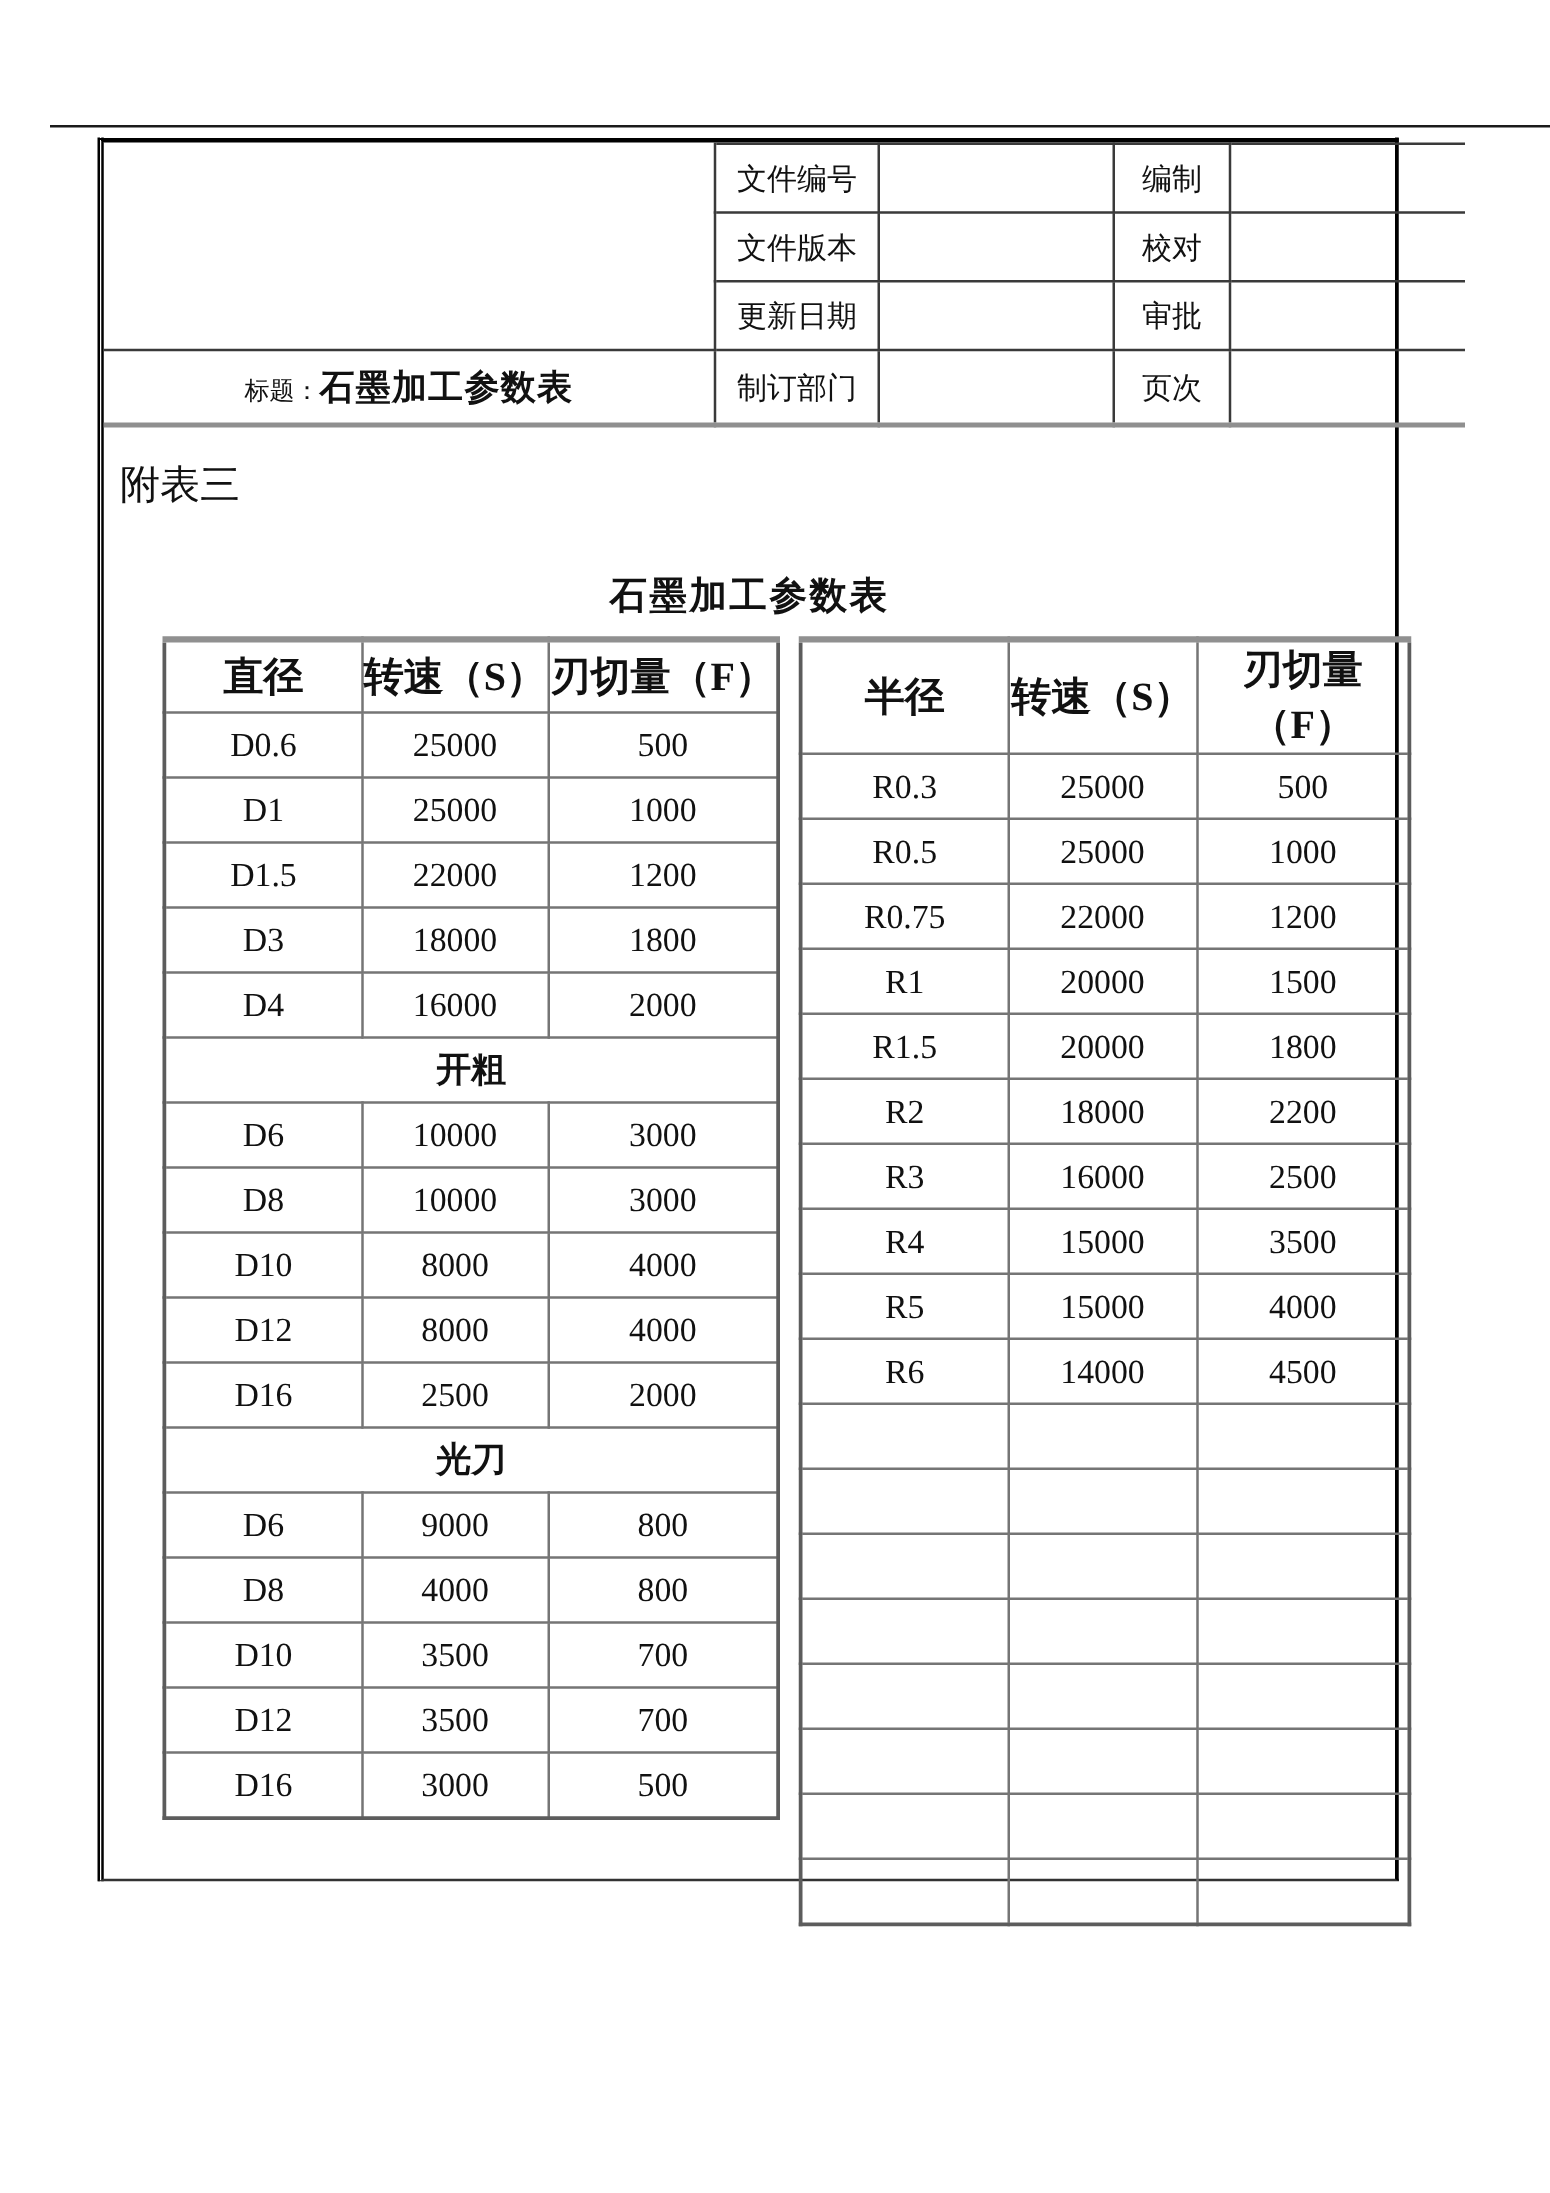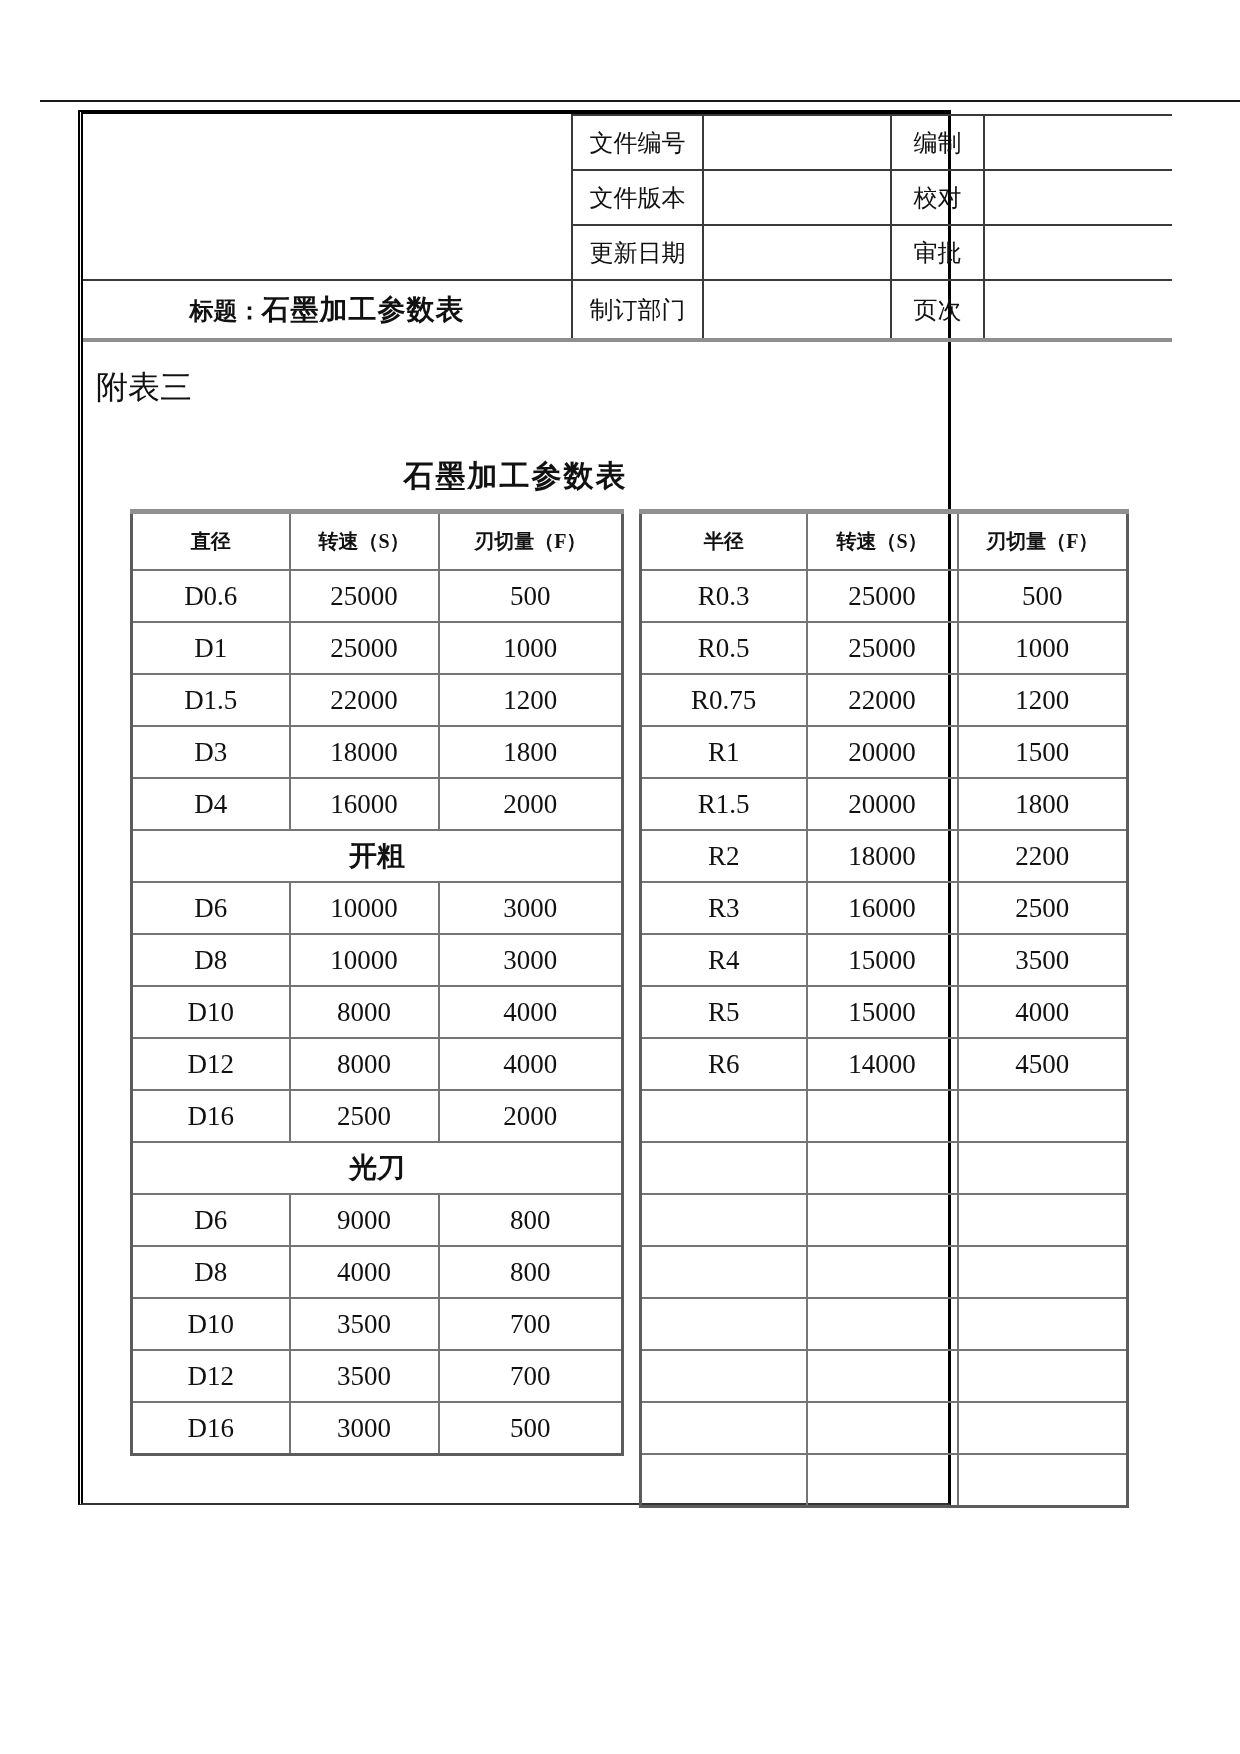--- a/index.html
+++ b/index.html
@@ -1,42 +1,42 @@
 <!DOCTYPE html>
 <html><head>
 <meta charset="utf-8">
 <style>
   html,body{margin:0;padding:0;background:#ffffff;width:1240px;height:1754px;
     font-family:"Liberation Serif","DejaVu Serif",serif;color:#111;}
   .top-rule{position:absolute;left:40px;top:100px;width:1205px;height:2px;background:#1a1a1a;}
-  .page{position:absolute;left:78px;top:110px;width:873px;height:1395px;box-sizing:border-box;
+  .page{position:absolute;left:78px;top:110px;width:1041px;height:1395px;box-sizing:border-box;
     border-top:4px solid #000;border-right:3px solid #000;border-bottom:2px solid #333;
     border-left:5px double #000;background:#fff;}
   
   table{border-collapse:collapse;table-layout:fixed;}
   .header-table{width:100%;border-bottom:4px solid #8f8f8f;}
   .header-table td{border:2px solid #3a3a3a;padding:0;vertical-align:middle;}
   .header-table td.blank-big{border-left:none;border-top:none;}
   .header-table td.title-cell{border-left:none;border-bottom:none;text-align:center;}
   .header-table tr{height:55px;}
   .header-table tr.title-row{height:60px;}
   .header-table td.no-right{border-right:none;}
   .meta-label{font-size:24px;text-align:center;}
-  .title-label{font-size:24px;font-weight:bold;}
+  .title-label{font-size:20px;}
   .title-value{font-size:28px;font-weight:bold;letter-spacing:1px;}
   
   .appendix{position:absolute;left:13px;top:252px;font-size:32px;}
   .main-title{position:absolute;left:0;top:342px;width:100%;text-align:center;
     font-size:30px;font-weight:bold;letter-spacing:2px;}
   
   .param-table{position:absolute;top:395px;box-sizing:border-box;
     border:3px solid #5c5c5c;border-top:5px solid #909090;}
   .param-table th,.param-table td{border:2px solid #757575;padding:0;
     text-align:center;vertical-align:middle;}
-  .param-table th{font-size:20px;font-weight:bold;height:55px;}
+  .param-table th{font-size:32px;font-weight:bold;height:55px;}
   .param-table td{font-size:27px;height:50px;}
   .param-table td.section-cell{font-size:28px;font-weight:bold;margin-top:19px;}
   #left-table{left:47px;width:491px;}
   #right-table{left:556px;width:487px;}
 </style>
 </head>
 <body>
 
 <div class="top-rule"></div>
 

